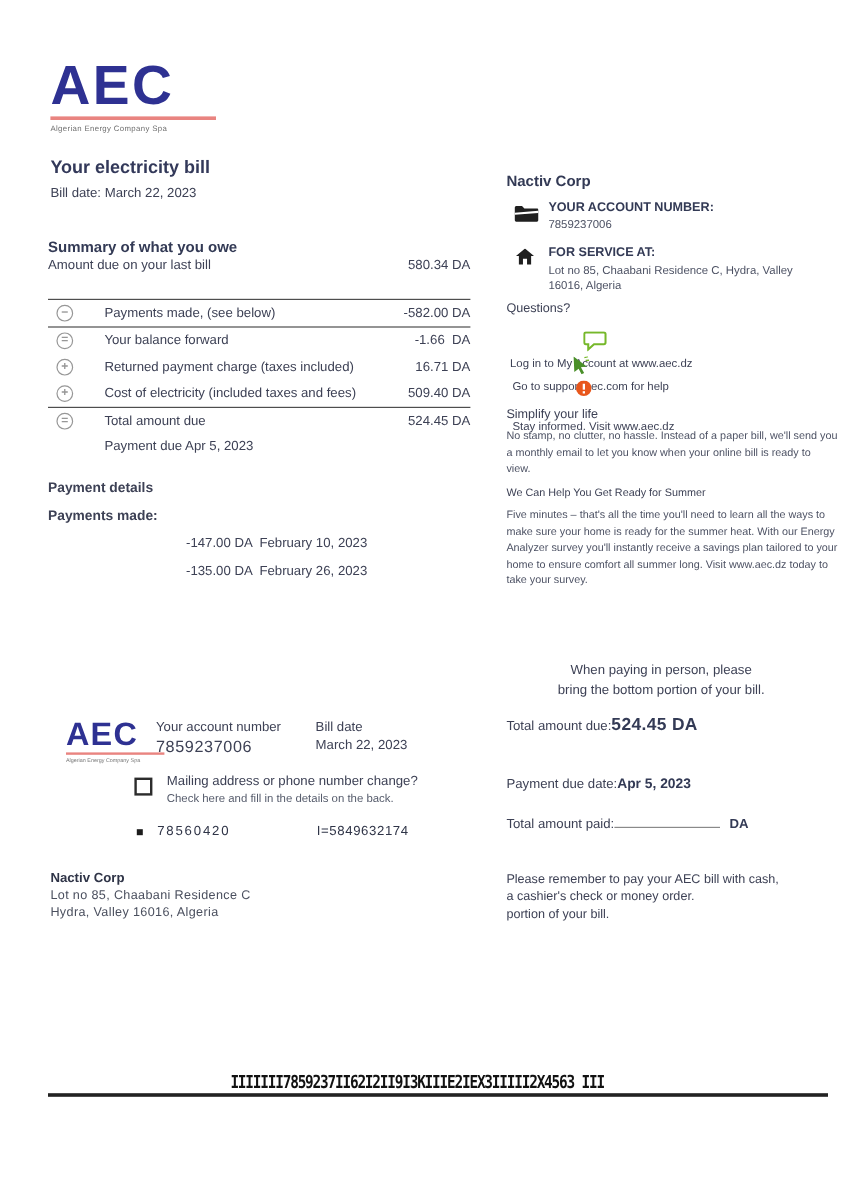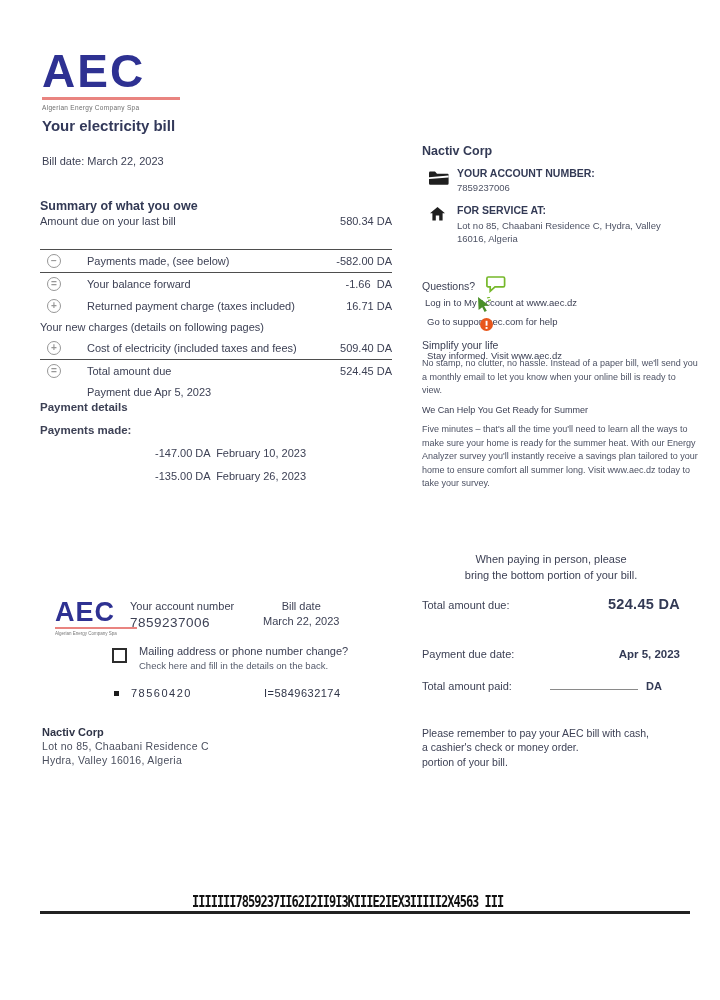--- a/index.html
+++ b/index.html
@@ -6,21 +6,21 @@
   html,body { background:#ffffff; }
   body { font-family:"Liberation Sans", sans-serif; color:#3d4155; }
   .page { position:relative; width:720px; height:1000px; background:#fff; overflow:hidden; }
 
   
   .logo-top { position:absolute; left:42px; top:46px; }
   .logo-text { font-size:46px; font-weight:bold; color:#2e3192; letter-spacing:2px; line-height:1.1; }
   .logo-rule { width:138px; height:3px; background:#e98480; margin-top:0px; }
   .logo-sub { font-size:6.5px; color:#6e6e6e; margin-top:4px; letter-spacing:0.3px; }
 
-  .bill-title { position:absolute; left:42px; top:117px; font-size:15px; font-weight:bold; color:#33395a; }
+  .bill-title { position:absolute; left:42px; top:131px; font-size:15px; font-weight:bold; color:#33395a; }
   .bill-date { position:absolute; left:42px; top:155px; font-size:11px; }
 
   
   .summary { position:absolute; left:40px; top:199px; width:352px; }
   .summary-title { font-size:12.5px; font-weight:bold; color:#333a55; }
   .srow { display:flex; align-items:center; padding:4px 0; }
   .srow.intro { padding:2px 0 0 0; }
   .srow .slabel { flex:1; font-size:11px; }
   .srow .svalue { font-size:11px; white-space:pre; }
   .spacer18 { height:22px; }
@@ -46,35 +46,35 @@
   .q-title { font-size:10.5px; }
   .q-item { position:absolute; display:flex; align-items:center;flex-direction:column; }
   .q-item .q-ic { width:30px; flex:0 0 auto; }
   .q-text { font-size:9.5px; }
   .promo-t { font-size:10.5px; }
   .promo-p { font-size:9px; line-height:1.5; color:#4d5264; }
 
   
   .remit { position:absolute; left:422px; top:552px; width:258px; }
   .remit-notice { text-align:center; font-size:11px; line-height:1.45; }
-  .r-row { position:absolute; left:0; width:258px; display:flex; justify-content:space-between; align-items:baseline; }
+  .r-row { position:absolute; left:0; width:258px; display:flex; align-items:baseline; }
   .r-label { font-size:11px; }
   .r-big { font-size:14.5px; font-weight:bold; letter-spacing:0.3px; color:#333a55; }
   .r-med { font-size:11.5px; font-weight:bold; color:#333a55; }
   .paid-right { display:flex; align-items:baseline; margin-right:18px; }
   .blank-line { display:inline-block; width:88px; border-bottom:1.2px solid #8a8a8a; height:10px; }
   .paid-unit { font-size:11px; font-weight:bold; margin-left:8px; color:#333a55; }
 
   
   .stub { position:absolute; left:42px; top:598px; width:360px; height:200px; }
   .logo-small { position:absolute; left:13px; top:0; }
   .logo-small .lt { font-size:27px; font-weight:bold; color:#2e3192; letter-spacing:1px; line-height:1.05; }
   .logo-small .lr { width:82px; height:2px; background:#e98480; margin-top:1px; }
   .logo-small .ls { font-size:4.5px; color:#777; margin-top:2px; }
-  .stub-lab { font-size:11px;text-align:center; }
+  .stub-lab { font-size:11px; }
   .stub-num { font-size:13.5px; margin-top:3px; letter-spacing:0.5px; }
   .checkbox { position:absolute; left:70px; top:50px; width:15px; height:15px; border:2.5px solid #2c2c2c; background:#fff; }
   .cb1 { position:absolute; left:97px; top:47px; font-size:11px; }
   .cb2 { position:absolute; left:97px; top:62px; font-size:9.5px; color:#555b6b; }
   .code-row { position:absolute; left:72px; top:89px; width:280px; display:flex; align-items:center; }
   .code-sq { width:5px; height:5px; background:#1c1c1c; margin-right:12px; }
   .code-a { font-size:11px; letter-spacing:1.5px; color:#2f3447; }
   .code-b { font-size:11px; letter-spacing:0.5px; color:#2f3447; margin-left:72px; }
   .mail { position:absolute; left:0px; top:128px; }
   .mail-name { font-size:11px; font-weight:bold; color:#2f3447; }
@@ -127,21 +127,20 @@
       <div class="slabel">Your balance forward</div>
       <div class="svalue">-1.66  DA</div>
     </div>
 
     <div class="srow">
       <div class="sicon">+</div>
       <div class="slabel">Returned payment charge (taxes included)</div>
       <div class="svalue">16.71 DA</div>
     </div>
 
-    <div class="sheading">Your new charges (details on following pages)</div>
 
     <div class="srow">
       <div class="sicon">+</div>
       <div class="slabel">Cost of electricity (included taxes and fees)</div>
       <div class="svalue">509.40 DA</div>
     </div>
 
     <div class="srow rule-top">
       <div class="sicon">=</div>
       <div class="slabel">Total amount due</div>
@@ -176,21 +175,21 @@
       <svg width="15" height="14" viewBox="0 0 15 14">
           <path d="M7.5 0 L15 6.3 H12.6 V13.5 H9.2 V8.6 H5.8 V13.5 H2.4 V6.3 H0 Z" fill="#1f1f1f"></path>
         </svg>
     </div>
     <div class="abs" style="left:35px; top:60px;">
       <div class="sect-label">FOR SERVICE AT:</div>
       <div class="addr-line" style="margin-top:3px;">Lot no 85, Chaabani Residence C, Hydra, Valley</div>
       <div class="addr-line">16016, Algeria</div>
     </div>
 
-    <div class="abs q-title" style="left:0; top:107px;margin-top:29px;">Questions?</div>
+    <div class="abs q-title" style="left:0; top:107px;">Questions?</div>
 
     <div class="q-item" style="left:3px; top:132px;">
       <span class="q-ic">
         <svg width="20" height="17" viewBox="0 0 20 17">
             <path d="M2.2 1 H17.2 Q18.6 1 18.6 2.4 V9.4 Q18.6 10.8 17.2 10.8 H9 L4.2 15.2 V10.8 H2.2 Q0.9 10.8 0.9 9.4 V2.4 Q0.9 1 2.2 1 Z" fill="none" stroke="#76b82a" stroke-width="1.7"></path>
           </svg>
       </span>
       <span class="q-text">Log in to My Account at www.aec.dz</span>
     </div>
 

